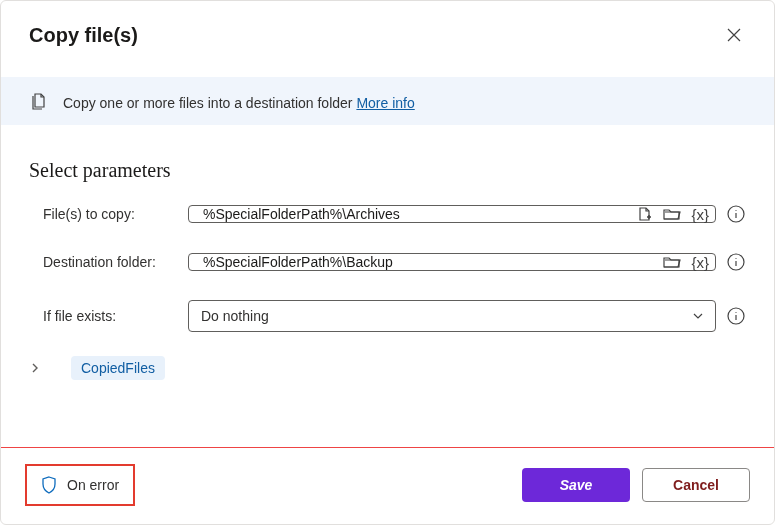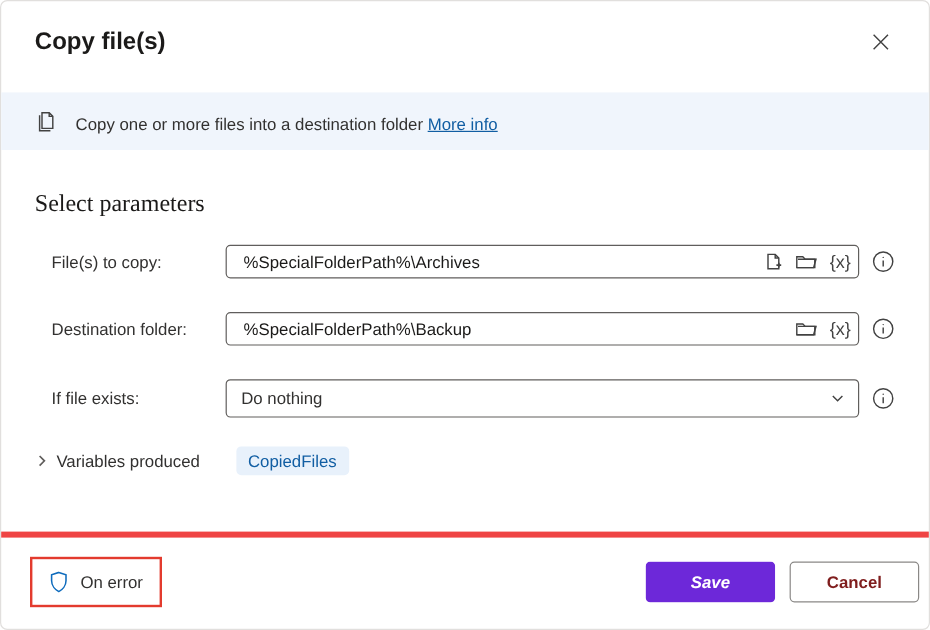--- a/index.html
+++ b/index.html
@@ -79,21 +79,21 @@
     flex-shrink: 0;
     font-size: 14px;
     color: #323130;
   }
   .input-wrap {
     flex: 1;
     display: flex;
     align-items: center;
     border: 1px solid #605e5c;
     border-radius: 4px;
-    height: 28px;
+    height: 18px;
     padding: 0 6px 0 12px;
     background: #fff;
   }
   .input-wrap input,
   .input-wrap .display-text {
     flex: 1;
     border: none;
     outline: none;
     font-size: 14px;
     font-family: inherit;
@@ -148,22 +148,22 @@
   .pill {
     background: #e8f1fb;
     color: #115ea3;
     border-radius: 4px;
     padding: 4px 10px;
     font-size: 14px;
     cursor: pointer;
     margin-left: 18px;
   }
   .footer {
-    border-top: 5px solid #ef4444;
-    padding: 16px 8px 18px 24px;
+    border-top: 1px solid #ef4444;
+    padding: 16px 24px 18px 24px;
     display: flex;
     align-items: center;
     justify-content: space-between;
   }
   .on-error-btn {
     display: flex;
     align-items: center;
     gap: 10px;
     padding: 8px 12px;
     cursor: pointer;
@@ -307,21 +307,20 @@
       </div>
     </div>
 
     <div class="vars-row">
       <div class="vars-toggle">
         <span>
           <svg width="12" height="12" viewBox="0 0 12 12" fill="none" stroke="#605e5c" stroke-width="1.4">
               <path d="M4 2 L8 6 L4 10"></path>
             </svg>
         </span>
-        <span>Variables produced</span>
       </div>
       <span class="pill">CopiedFiles</span>
     </div>
 
   </div>
 
   <div class="footer">
     <div class="highlight-box">
       <div class="on-error-btn">
         <span>

